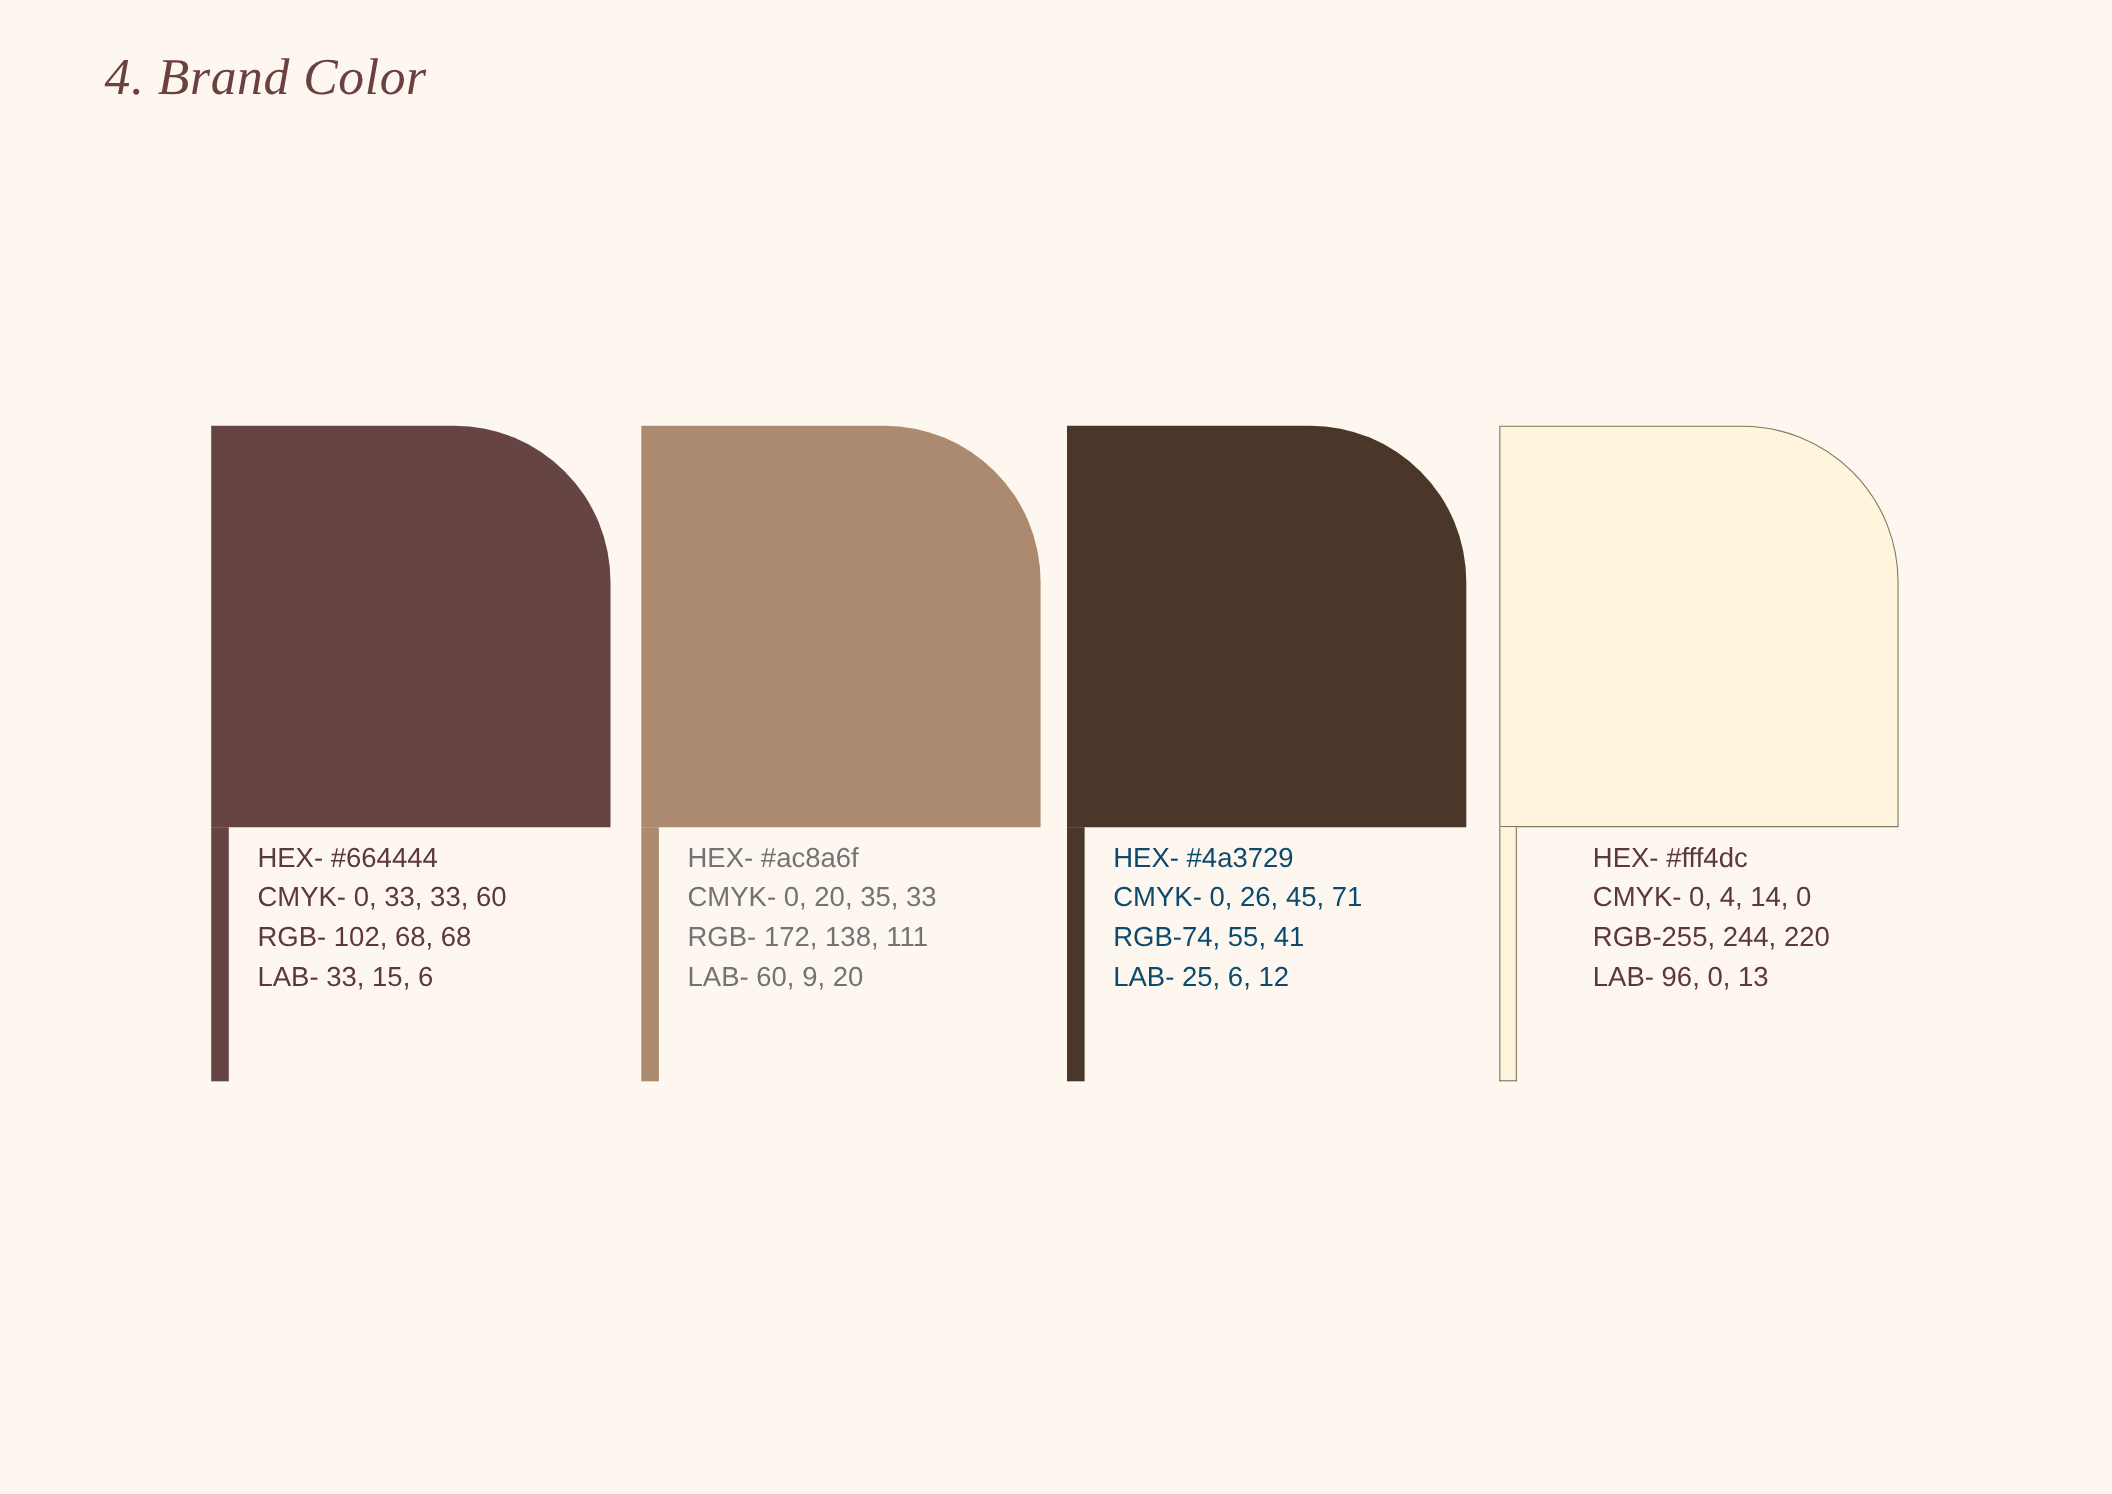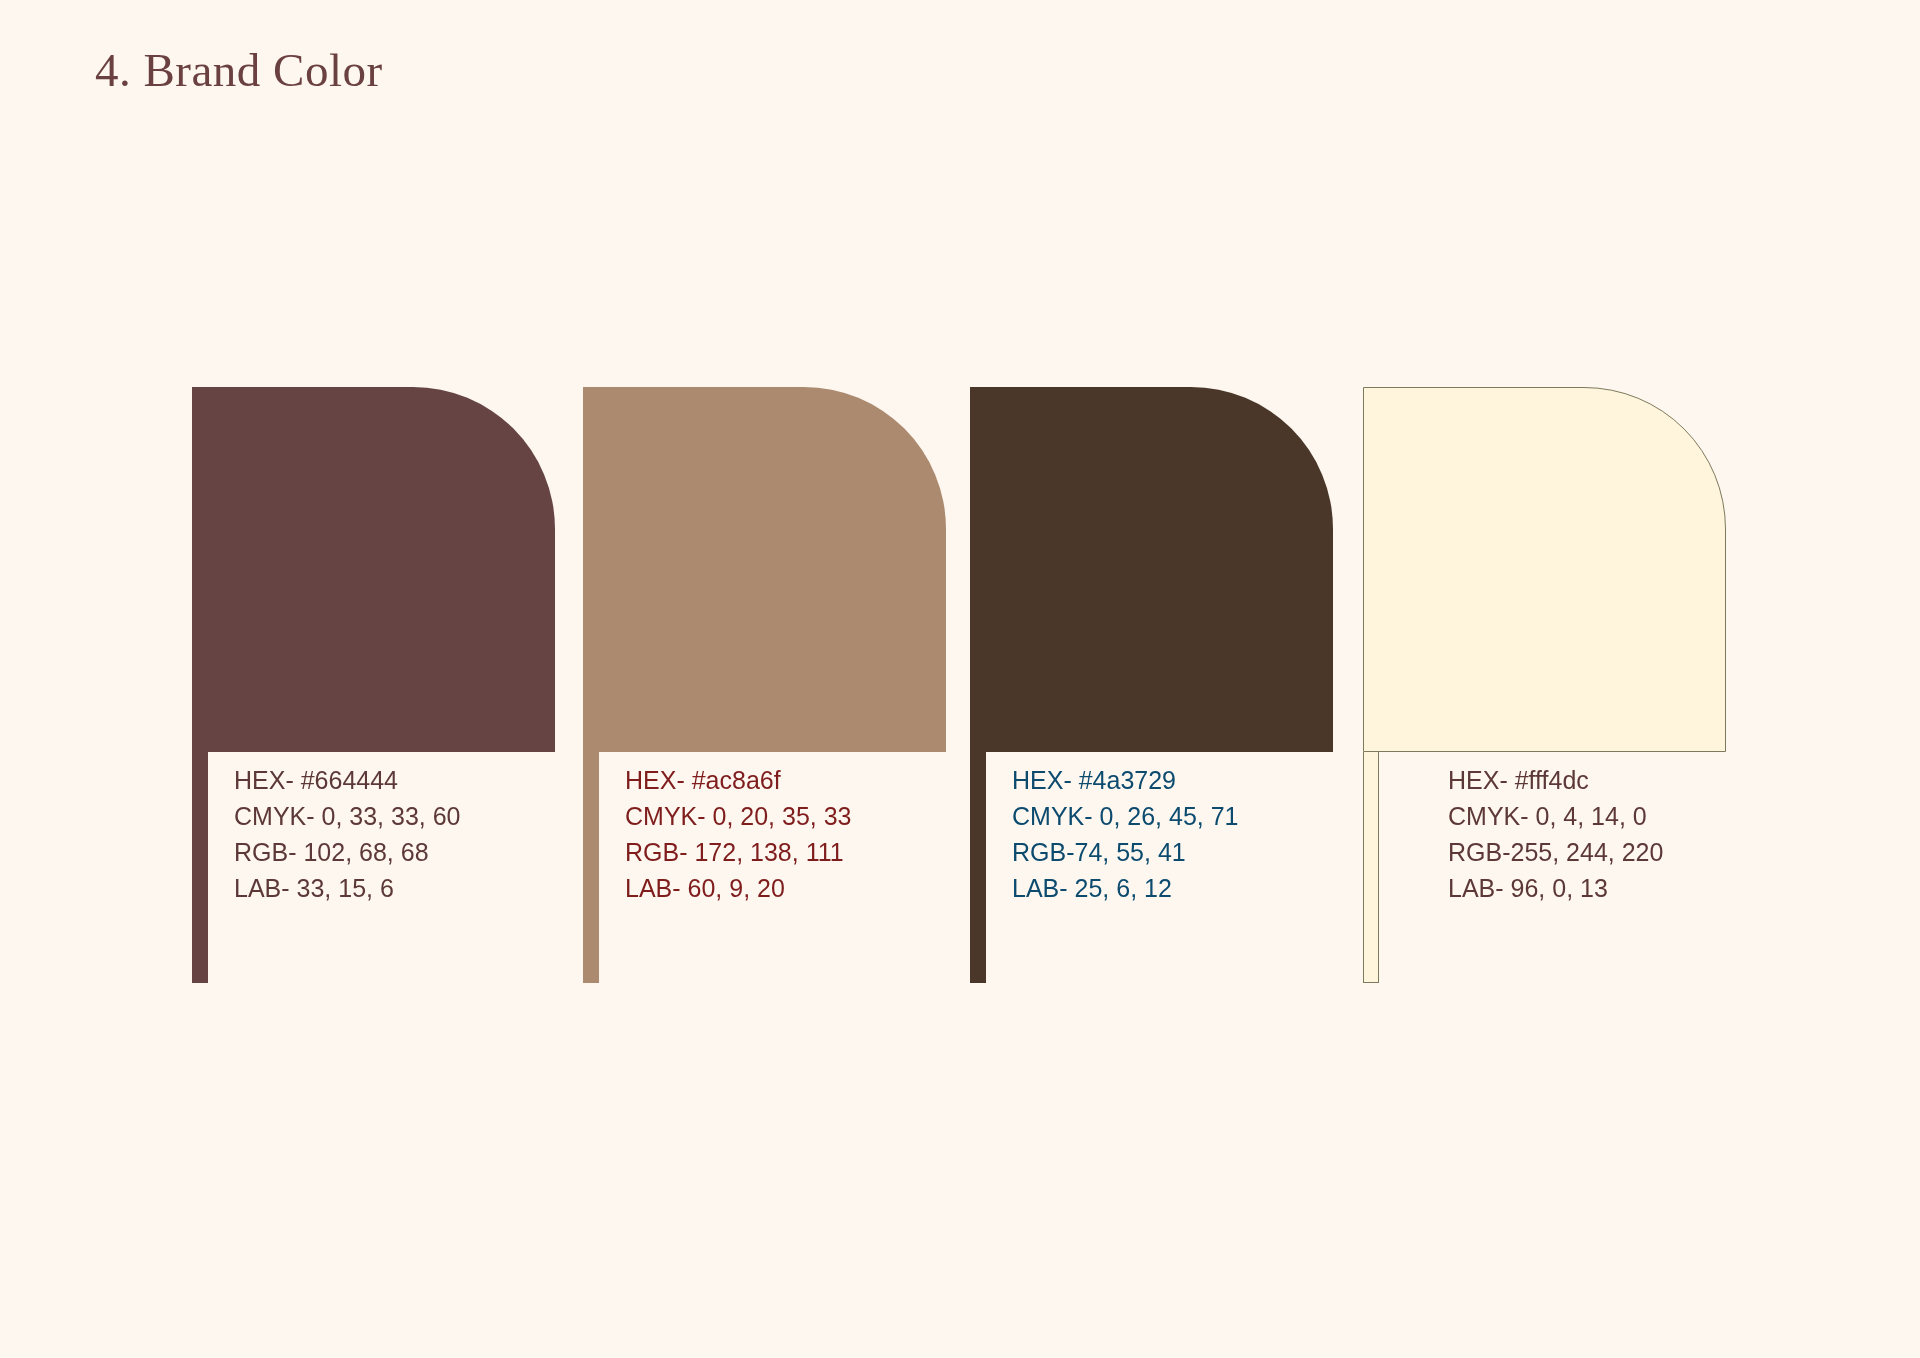--- a/index.html
+++ b/index.html
@@ -21,20 +21,21 @@
   .page-title {
     position:absolute;
     left:95px;
     top:43px;
     font-family:"Liberation Serif", serif;
     font-size:47px;
     font-weight:400;
     letter-spacing:0.5px;
     color:#6b4040;
     white-space:nowrap;
+    font-style:italic;
   }
 
   
   .swatch-grid {
     position:absolute;
     left:0;
     top:0;
     width:1920px;
     height:1219px;
   }
@@ -103,21 +104,21 @@
       <span class="info-line">HEX- #664444</span>
       <span class="info-line">CMYK- 0, 33, 33, 60</span>
       <span class="info-line">RGB- 102, 68, 68</span>
       <span class="info-line">LAB- 33, 15, 6</span>
     </div>
   </div>
 
   <div class="swatch" style="left: 583px;">
     <div class="swatch-block" style="background: rgb(172, 138, 111);"></div>
     <div class="swatch-stem" style="background: rgb(172, 138, 111);"></div>
-    <div class="swatch-info" style="color: #7f1d1d;">
+    <div class="swatch-info" style="color: #737373;">
       <span class="info-line">HEX- #ac8a6f</span>
       <span class="info-line">CMYK- 0, 20, 35, 33</span>
       <span class="info-line">RGB- 172, 138, 111</span>
       <span class="info-line">LAB- 60, 9, 20</span>
     </div>
   </div>
 
   <div class="swatch" style="left: 970px;">
     <div class="swatch-block" style="background: rgb(74, 55, 41);"></div>
     <div class="swatch-stem" style="background: rgb(74, 55, 41);"></div>

